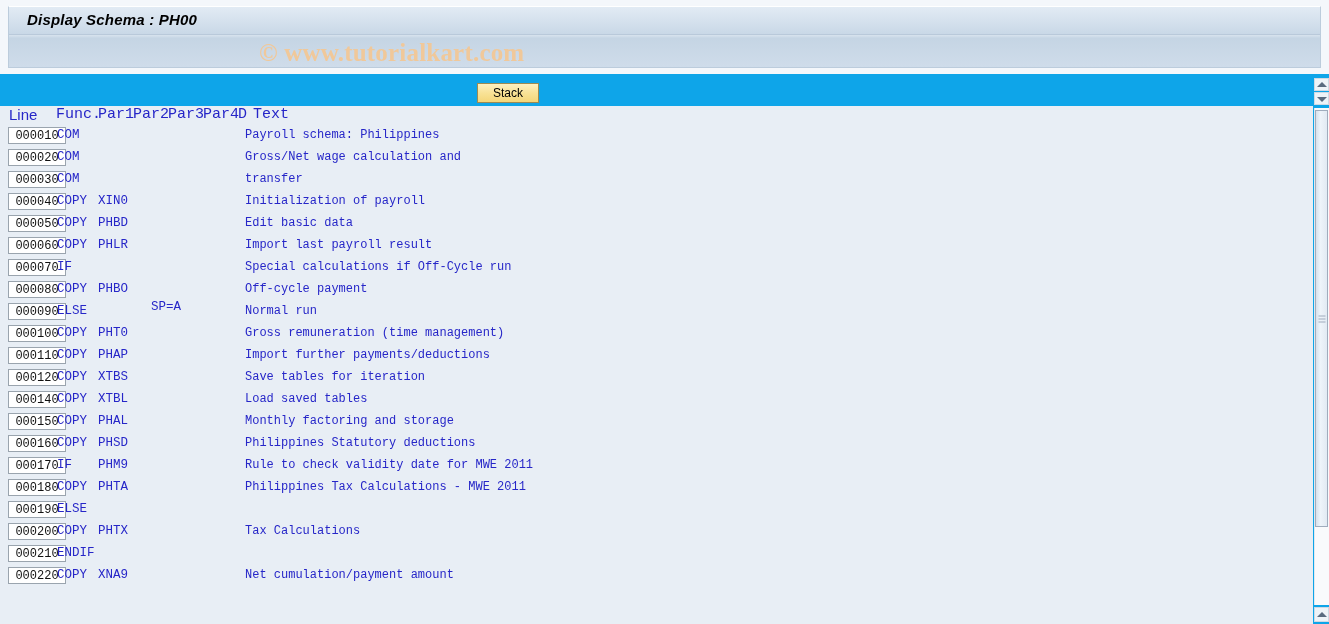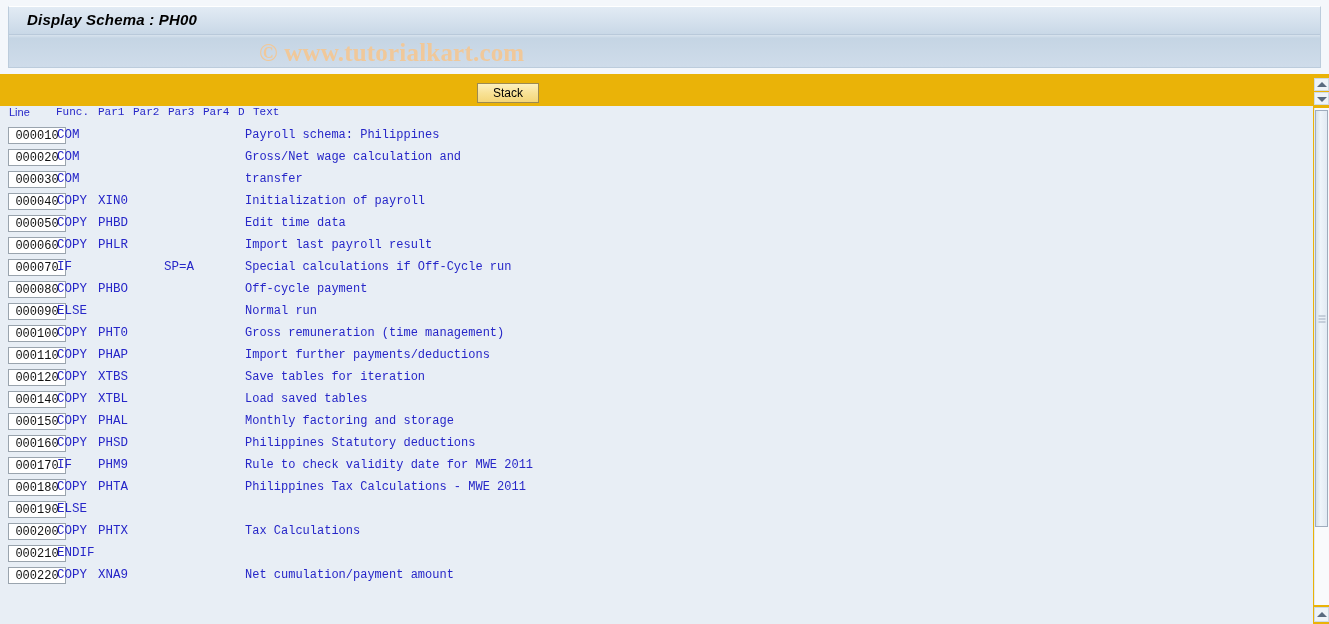--- a/index.html
+++ b/index.html
@@ -8,21 +8,21 @@
     background: #ffffff;
   }
   body {
     font-family: "Liberation Sans", sans-serif;
     font-size: 12px;
   }
   #app {
     position: relative;
     width: 1329px;
     height: 624px;
-    background: #eab308;
+    background: #0ea5e9;
     overflow: hidden;
   }
 
   
   .titlebar-outer {
     position: absolute;
     left: 0; top: 0;
     width: 1329px; height: 74px;
     background: #f4f7fb;
     box-sizing: border-box;
@@ -151,21 +151,21 @@
     overflow: hidden;
   }
 
   
   .col-head {
     position: absolute;
     top: 0;
     height: 17px;
     color: #2626c8;
     font-family: "Liberation Mono", monospace;
-    font-size: 11px;
+    font-size: 15px;
     white-space: nowrap;
   }
   .col-head.line-h   { left: 9px;  font-family: "Liberation Sans", sans-serif; }
   .col-head.func-h   { left: 56px; }
   .col-head.par1-h   { left: 98px; }
   .col-head.par2-h   { left: 133px; }
   .col-head.par3-h   { left: 168px; }
   .col-head.par4-h   { left: 203px; }
   .col-head.d-h      { left: 238px; }
   .col-head.text-h   { left: 253px; }
@@ -199,21 +199,21 @@
     position: absolute;
     top: 3px;
     color: #2626c8;
     font-family: "Liberation Mono", monospace;
     font-size: 12.5px;
     white-space: nowrap;
   }
   .cell.func { left: 57px; }
   .cell.par1 { left: 98px; }
   .cell.par2 { left: 133px; }
-  .cell.par3 { left: 164px; }
+  .cell.par3 { left: 151px; margin-top: 40px; }
   .cell.par4 { left: 203px; }
   .cell.dcol { left: 238px; }
   .cell.text {
     left: 245px;
     font-family: Liberation Mono, monospace;
     font-size: 12px;
     color: #2626c8;
   }
 
   
@@ -339,21 +339,21 @@
           <span class="cell text">Initialization of payroll</span>
         </div>
         <div class="row">
           <input class="line-box" type="text" value="000050" style="">
           <span class="cell func">COPY</span>
           <span class="cell par1">PHBD</span>
           <span class="cell par2"></span>
           <span class="cell par3"></span>
           <span class="cell par4"></span>
           <span class="cell dcol"></span>
-          <span class="cell text">Edit time data</span>
+          <span class="cell text">Edit basic data</span>
         </div>
         <div class="row">
           <input class="line-box" type="text" value="000060" style="">
           <span class="cell func">COPY</span>
           <span class="cell par1">PHLR</span>
           <span class="cell par2"></span>
           <span class="cell par3"></span>
           <span class="cell par4"></span>
           <span class="cell dcol"></span>
           <span class="cell text">Import last payroll result</span>

